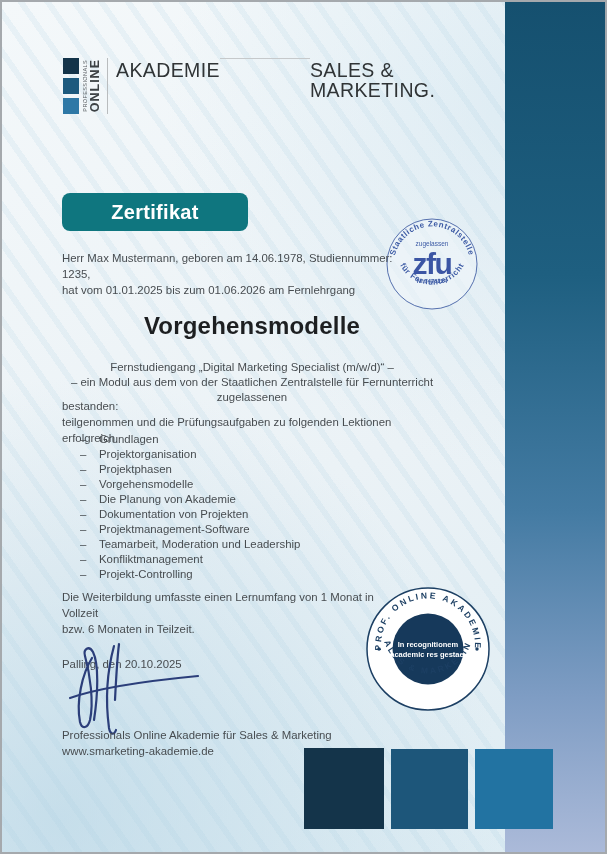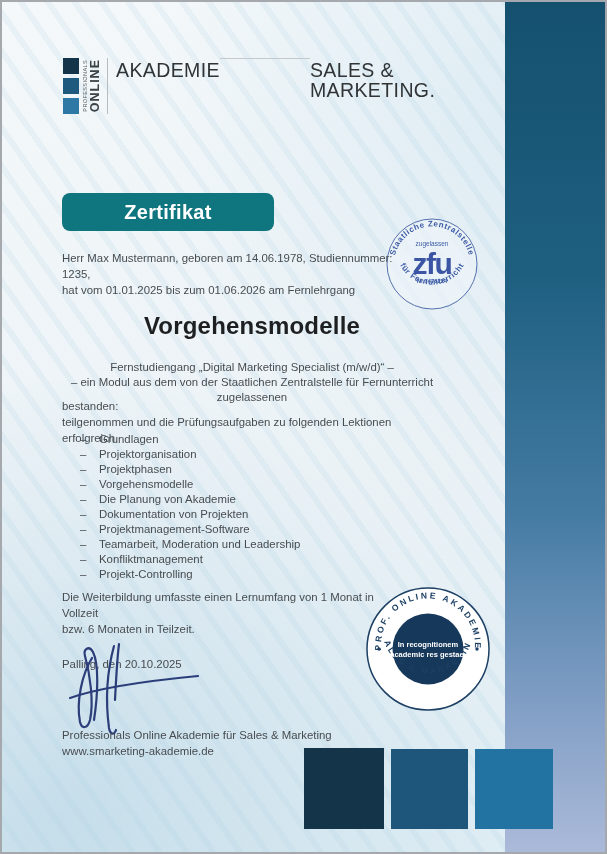--- a/index.html
+++ b/index.html
@@ -29,21 +29,21 @@
   .logo-vert{display:flex;flex-direction:row;align-items:center;height:56px;margin-right:6px;}
   .vert{writing-mode:vertical-rl;transform:rotate(180deg);line-height:1;}
   .vert-small{font-size:5.5px;color:#5a5f63;letter-spacing:0.4px;}
   .vert-big{font-size:12.5px;font-weight:bold;color:#3c4144;letter-spacing:1px;}
   .logo-divider{width:1px;background:#b9bcbe;height:56px;margin-right:8px;}
   .logo-text{display:flex;justify-content:space-between;height:56px;}
   .logo-line{font-size:19.5px;color:#303436;letter-spacing:0.4px;line-height:1;padding-top:3px;}
   .logo-hr{height:1px;background:#c6c9cb;width:100%;}
   
   .banner{
-    position:absolute;left:60px;top:191px;width:212px;height:38px;z-index:2;
+    position:absolute;left:60px;top:191px;width:186px;height:38px;z-index:2;
     background:#0f767f;border-radius:8px;display:flex;align-items:center;justify-content:center;
   }
   .banner span{color:#fff;font-size:20px;font-weight:bold;letter-spacing:0.3px;}
   
   .zfu{position:absolute;left:383px;top:215px;z-index:2;}
   
   .txt{position:absolute;z-index:2;color:#474c50;font-size:11.4px;line-height:16px;}
   .intro{left:60px;top:248px;width:340px;}
   .title{
     position:absolute;left:60px;top:310px;width:380px;z-index:2;text-align:center;

